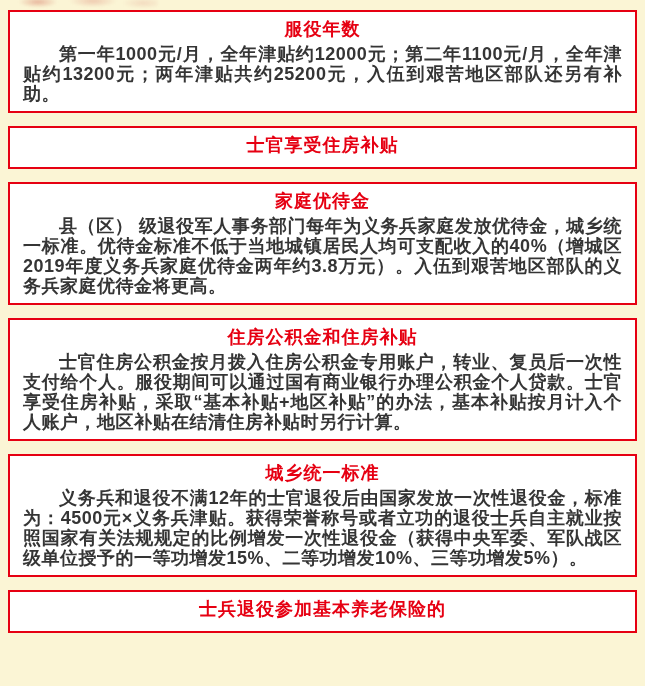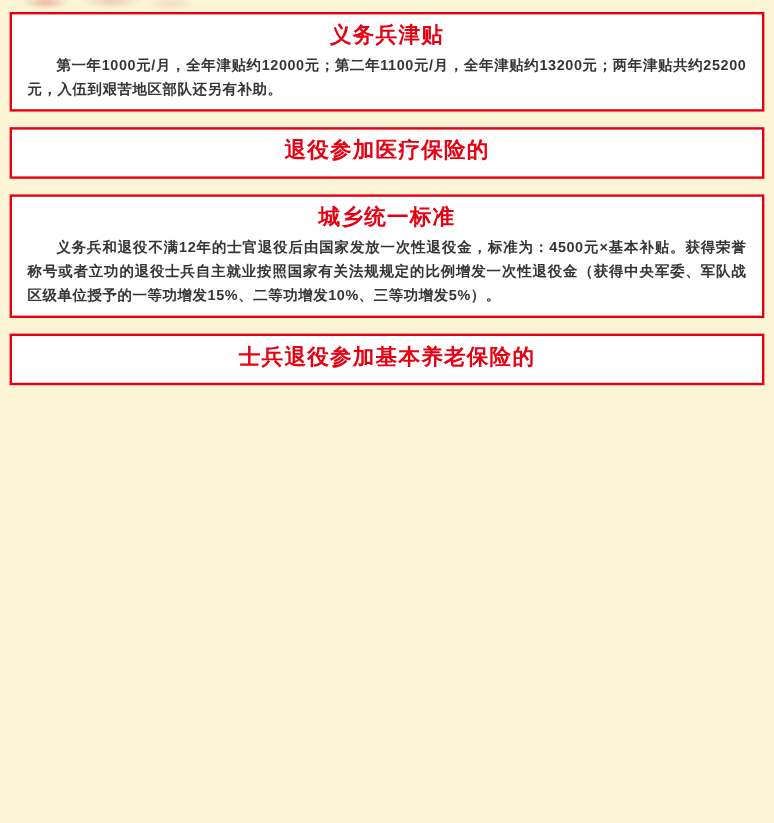--- a/index.html
+++ b/index.html
@@ -48,49 +48,57 @@
     color: #e60012;
     font-weight: bold;
     font-size: 18px;
     line-height: 24px;
     margin: 2px 0 3px 0;
     letter-spacing: 1px;
   }
   .card-body {
     color: #353535;
     font-weight: bold;
-    font-size: 12px;
+    font-size: 18px;
     line-height: 20px;
     text-indent: 2em;
     text-align: justify;
     letter-spacing: 0.5px;
   }
 </style>
 </head>
 <body>
 
 <div class="page">
   <div class="top-decoration"></div>
 
   <div class="cards">
 
     <div class="card">
-      <div class="card-title">义务兵津贴</div>
+      <div class="card-title">服役年数</div>
       <div class="card-body">第一年1000元/月，全年津贴约12000元；第二年1100元/月，全年津贴约13200元；两年津贴共约25200元，入伍到艰苦地区部队还另有补助。</div>
     </div>
 
     <div class="card">
-      <div class="card-title">退役参加医疗保险的</div>
+      <div class="card-title">士官享受住房补贴</div>
     </div>
 
+    <div class="card">
+      <div class="card-title">家庭优待金</div>
+      <div class="card-body">县（区） 级退役军人事务部门每年为义务兵家庭发放优待金，城乡统一标准。优待金标准不低于当地城镇居民人均可支配收入的40%（增城区2019年度义务兵家庭优待金两年约3.8万元）。入伍到艰苦地区部队的义务兵家庭优待金将更高。</div>
+    </div>
 
+    <div class="card">
+      <div class="card-title">住房公积金和住房补贴</div>
+      <div class="card-body">士官住房公积金按月拨入住房公积金专用账户，转业、复员后一次性支付给个人。服役期间可以通过国有商业银行办理公积金个人贷款。士官享受住房补贴，采取“基本补贴+地区补贴”的办法，基本补贴按月计入个人账户，地区补贴在结清住房补贴时另行计算。</div>
+    </div>
 
     <div class="card">
       <div class="card-title">城乡统一标准</div>
-      <div class="card-body">义务兵和退役不满12年的士官退役后由国家发放一次性退役金，标准为：4500元×基本补贴。获得荣誉称号或者立功的退役士兵自主就业按照国家有关法规规定的比例增发一次性退役金（获得中央军委、军队战区级单位授予的一等功增发15%、二等功增发10%、三等功增发5%）。</div>
+      <div class="card-body">义务兵和退役不满12年的士官退役后由国家发放一次性退役金，标准为：4500元×义务兵津贴。获得荣誉称号或者立功的退役士兵自主就业按照国家有关法规规定的比例增发一次性退役金（获得中央军委、军队战区级单位授予的一等功增发15%、二等功增发10%、三等功增发5%）。</div>
     </div>
 
     <div class="card">
       <div class="card-title">士兵退役参加基本养老保险的</div>
     </div>
 
   </div>
 </div>
 
 </body></html>

